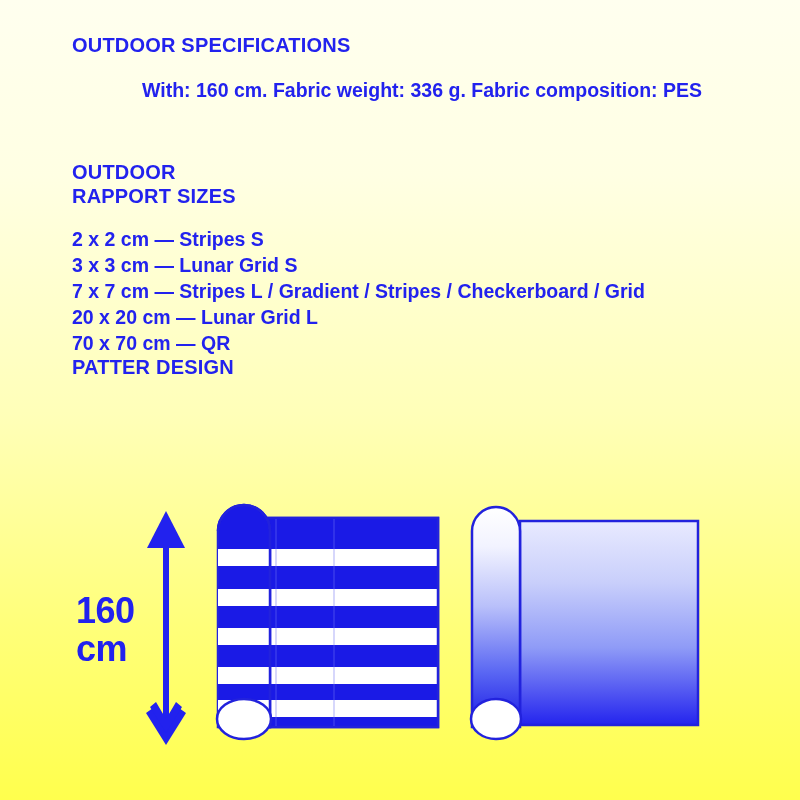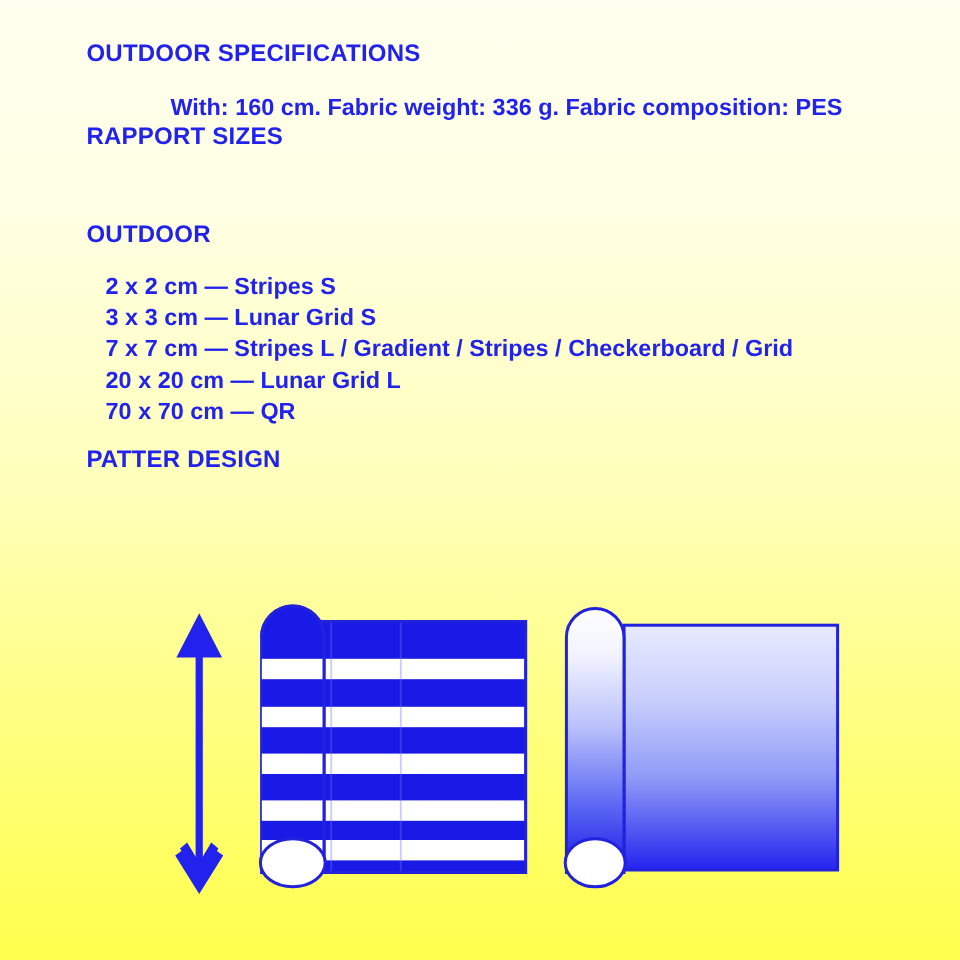--- a/index.html
+++ b/index.html
@@ -56,21 +56,21 @@
   .spec-block {
     margin-top: 20px;
     text-align: center;
   }
 
   .rapport-heading {
     margin-top: 58px;
   }
 
   .rapport-list {
-    margin: 16px;
+    margin: 0;
     padding: 0;
     list-style: none;
     margin-top: 17px;
   }
   .rapport-list li {
     color: #2222ee;
     font-weight: bold;
     font-size: 19.5px;
     line-height: 1.335;
     white-space: nowrap;
@@ -108,34 +108,38 @@
 <div class="page">
 
   <div class="text-col">
 
     <h1 class="heading">OUTDOOR SPECIFICATIONS</h1>
 
     <div class="spec-block">
       <p class="body-line">With: 160 cm. Fabric weight: 336 g. Fabric composition: PES</p>
     </div>
 
+    <h2 class="heading rapport-heading">OUTDOOR</h2>
     <h2 class="heading">RAPPORT SIZES</h2>
-    <h2 class="heading rapport-heading">OUTDOOR</h2>
 
     <ul class="rapport-list">
       <li>2 x 2 cm — Stripes S</li>
       <li>3 x 3 cm — Lunar Grid S</li>
       <li>7 x 7 cm — Stripes L / Gradient / Stripes / Checkerboard / Grid</li>
       <li>20 x 20 cm — Lunar Grid L</li>
       <li>70 x 70 cm — QR</li>
     </ul>
 
     <h2 class="heading">PATTER DESIGN</h2>
   </div>
 
+  <div class="measure-label">
+    <div>160</div>
+    <div>cm</div>
+  </div>
 
   <div class="diagram">
     <svg width="800" height="800" viewBox="0 0 800 800" xmlns="http://www.w3.org/2000/svg">
       <defs>
 
         <linearGradient id="sheetGrad" x1="0" y1="0" x2="0" y2="1">
           <stop offset="0%" stop-color="#e8eaff"></stop>
           <stop offset="30%" stop-color="#c9cffb"></stop>
           <stop offset="62%" stop-color="#8f9bf7"></stop>
           <stop offset="100%" stop-color="#2424ee"></stop>

